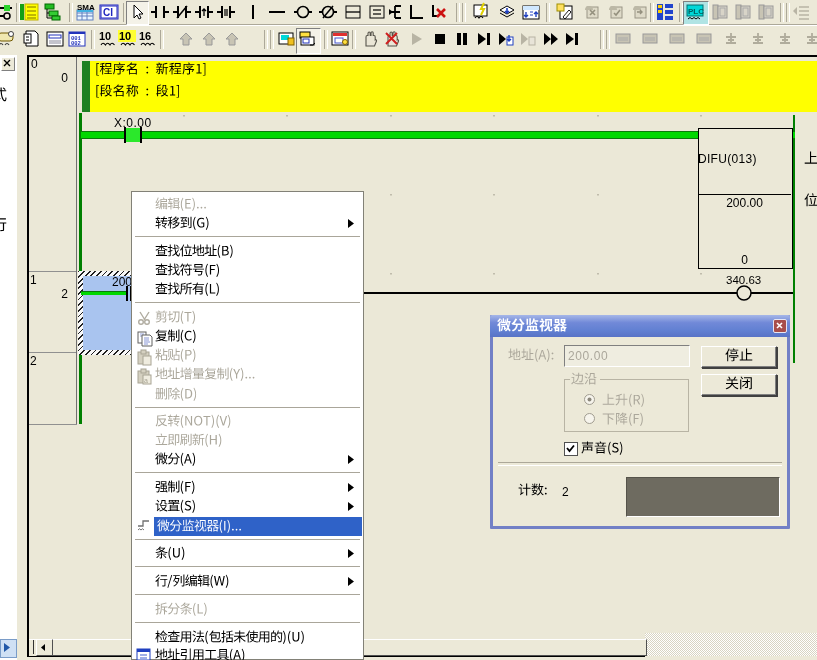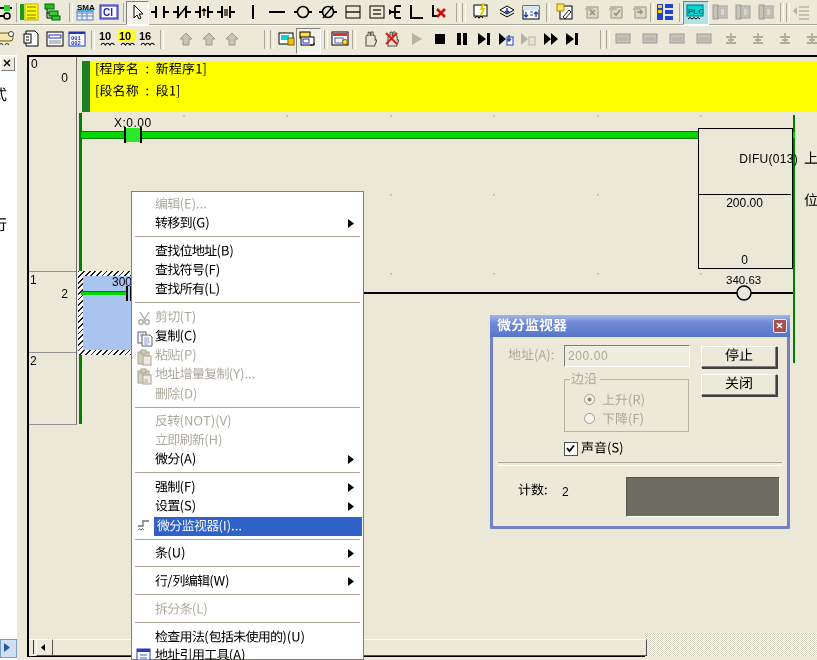--- a/index.html
+++ b/index.html
@@ -394,33 +394,33 @@
 <div style="position:absolute;left:79px;top:113px;width:2.5px;height:311px;background:#008000"></div>
 <div style="position:absolute;left:793px;top:115px;width:2px;height:248px;background:#008000"></div>
 <div style="position:absolute;left:114px;top:116px;font-size:12px;letter-spacing:0.5px;color:#000">X:0.00</div>
 <div style="position:absolute;left:81px;top:131px;width:617px;height:8px;background:linear-gradient(#0a7a0a 0 14%,#00d800 14% 86%,#0a7a0a 86% 100%)"></div>
 <div style="position:absolute;left:791px;top:131px;width:4px;height:8px;background:linear-gradient(#0a7a0a 0 14%,#00d800 14% 86%,#0a7a0a 86% 100%)"></div>
 <div style="position:absolute;left:126px;top:128px;width:14px;height:14px;background:#2be82b"></div>
 <div style="position:absolute;left:124px;top:127px;width:2px;height:16px;background:#000"></div>
 <div style="position:absolute;left:140px;top:127px;width:2px;height:16px;background:#000"></div>
 <div style="position:absolute;left:698px;top:128px;width:93px;height:139px;background:#ebe8d7;border:1px solid #000"></div>
 <div style="position:absolute;left:698px;top:194px;width:93px;height:1px;background:#000"></div>
-<div style="position:absolute;left:698px;top:152px;width:100px;text-align:right;font-size:12px;color:#000;letter-spacing:0.3px">DIFU(013)</div>
+<div style="position:absolute;left:698px;top:152px;width:100px;text-align:left;font-size:12px;color:#000;letter-spacing:0.3px">DIFU(013)</div>
 <div style="position:absolute;left:698px;top:196px;width:93px;text-align:center;font-size:12px;color:#000">200.00</div>
 <div style="position:absolute;left:698px;top:253px;width:93px;text-align:center;font-size:12px;color:#000">0</div>
 <svg style="position:absolute;left:804px;top:152px;overflow:visible" width="16" height="20">
     <path transform="translate(0,11.2)" fill="#000" d="M6.6 -7.2H12.3V-6.2H6.6ZM0.7 -0.6H13.3V0.5H0.7ZM6 -11.6H7.1V-0H6Z"></path>
   </svg>
 <svg style="position:absolute;left:804px;top:194px;overflow:visible" width="16" height="20">
     <path transform="translate(0,11.2)" fill="#000" d="M5.2 -9.2H12.8V-8.2H5.2ZM6.1 -7.1 7 -7.3Q7.2 -6.6 7.4 -5.8Q7.5 -5 7.7 -4.2Q7.8 -3.4 7.9 -2.7Q8 -2 8.1 -1.4L7 -1.1Q7 -1.7 6.9 -2.4Q6.8 -3.1 6.7 -3.9Q6.6 -4.8 6.4 -5.6Q6.2 -6.4 6.1 -7.1ZM10.8 -7.5 11.9 -7.3Q11.8 -6.4 11.6 -5.4Q11.4 -4.5 11.2 -3.5Q11 -2.5 10.8 -1.7Q10.6 -0.8 10.4 -0.1L9.4 -0.3Q9.6 -1 9.8 -1.9Q10 -2.8 10.2 -3.8Q10.4 -4.7 10.6 -5.7Q10.7 -6.6 10.8 -7.5ZM4.6 -0.5H13.4V0.5H4.6ZM8 -11.6 9 -11.9Q9.2 -11.3 9.4 -10.7Q9.6 -10.1 9.7 -9.7L8.6 -9.4Q8.6 -9.8 8.4 -10.4Q8.2 -11.1 8 -11.6ZM4 -11.7 5 -11.4Q4.5 -10.2 3.9 -9.1Q3.3 -7.9 2.6 -6.9Q1.9 -5.9 1.1 -5.1Q1.1 -5.2 1 -5.4Q0.9 -5.6 0.7 -5.8Q0.6 -6 0.5 -6.1Q1.2 -6.8 1.9 -7.7Q2.5 -8.6 3.1 -9.6Q3.6 -10.6 4 -11.7ZM2.5 -8.1 3.6 -9.1 3.6 -9.1V1.1H2.5Z"></path>
   </svg>
 <div style="position:absolute;left:78px;top:271px;width:54px;height:84px;background:repeating-linear-gradient(135deg,#202020 0 1.2px,#f8f8f8 1.2px 4px)"></div>
 <div style="position:absolute;left:83px;top:276px;width:49px;height:74px;background:#a9c4ef"></div>
 <div style="position:absolute;left:81px;top:291px;width:45px;height:4px;background:linear-gradient(#0a7a0a 0 25%,#00d800 25% 100%)"></div>
-<div style="position:absolute;left:112px;top:275px;font-size:12px;color:#000">300</div>
+<div style="position:absolute;left:112px;top:275px;font-size:12px;color:#000">200</div>
 <div style="position:absolute;left:126px;top:286px;width:2px;height:15px;background:#000"></div>
 <div style="position:absolute;left:130px;top:286px;width:2px;height:15px;background:#000"></div>
 <div style="position:absolute;left:364px;top:292px;width:374px;height:1.5px;background:#000"></div>
 <div style="position:absolute;left:751px;top:292px;width:42px;height:1.5px;background:#000"></div>
 <div style="position:absolute;left:726px;top:274px;font-size:11.5px;color:#000">340.63</div>
 <svg style="position:absolute;left:736px;top:285px" width="18" height="18">
     <circle cx="8" cy="8" r="7" fill="#ebe8d7" stroke="#000" stroke-width="1.5"></circle>
   </svg>
 <div style="position:absolute;left:645px;top:633px;width:172px;height:23px;background:repeating-conic-gradient(#fff 0 25%,#d8d4c2 0 50%) 0 0/2px 2px"></div>
 <div style="position:absolute;left:29px;top:639px;width:616px;height:16px;background:#ece9d8;border-top:1px solid #fff"></div>

